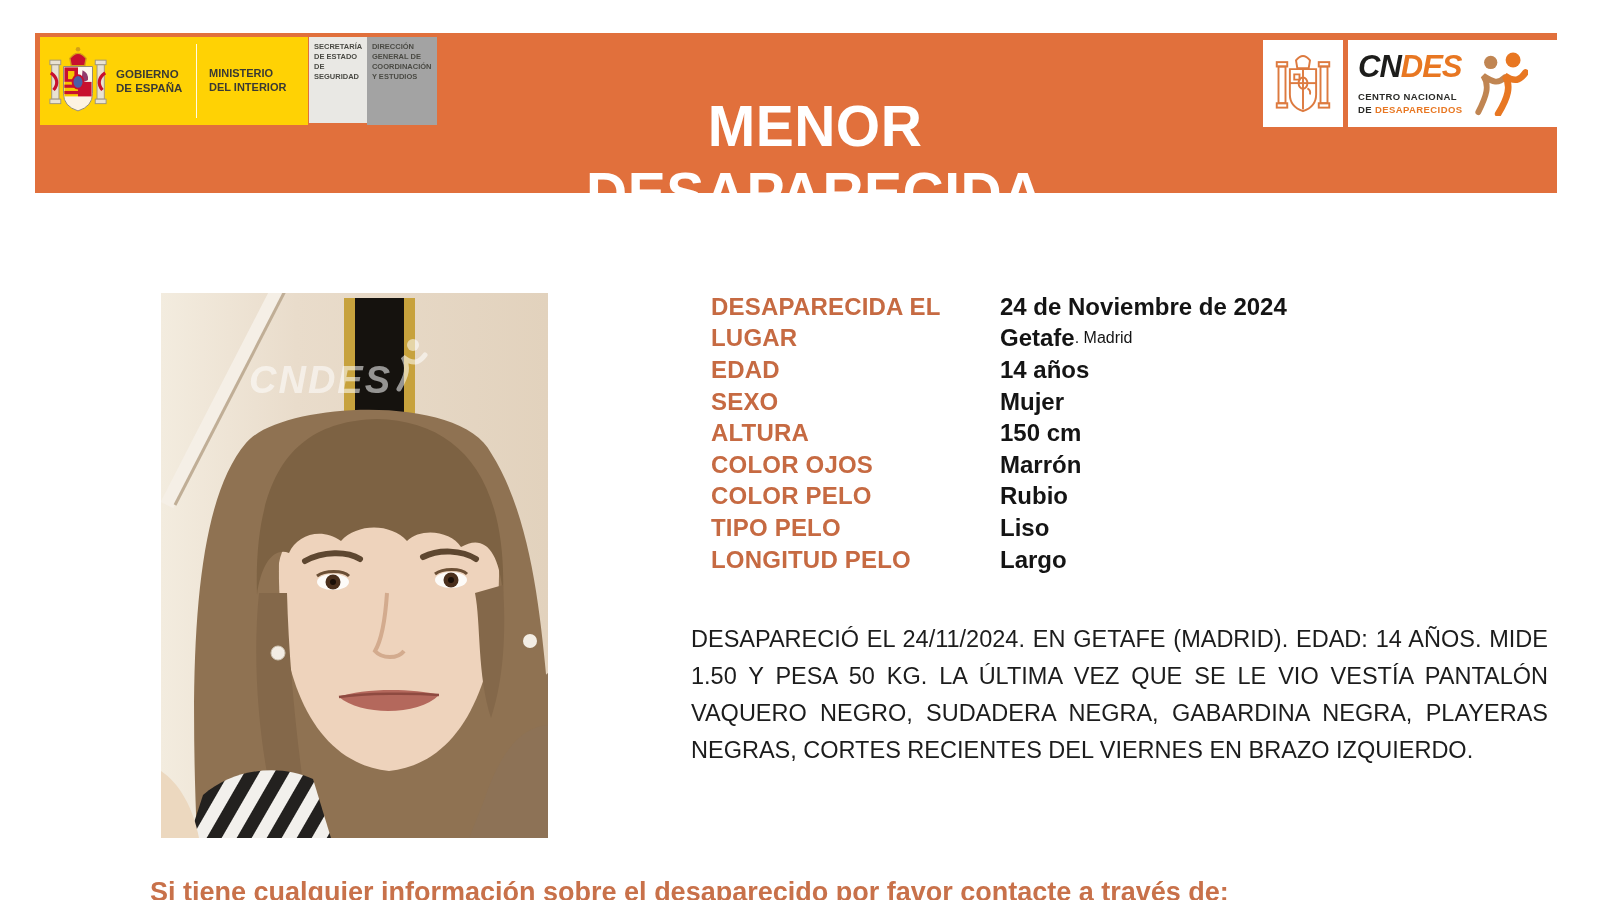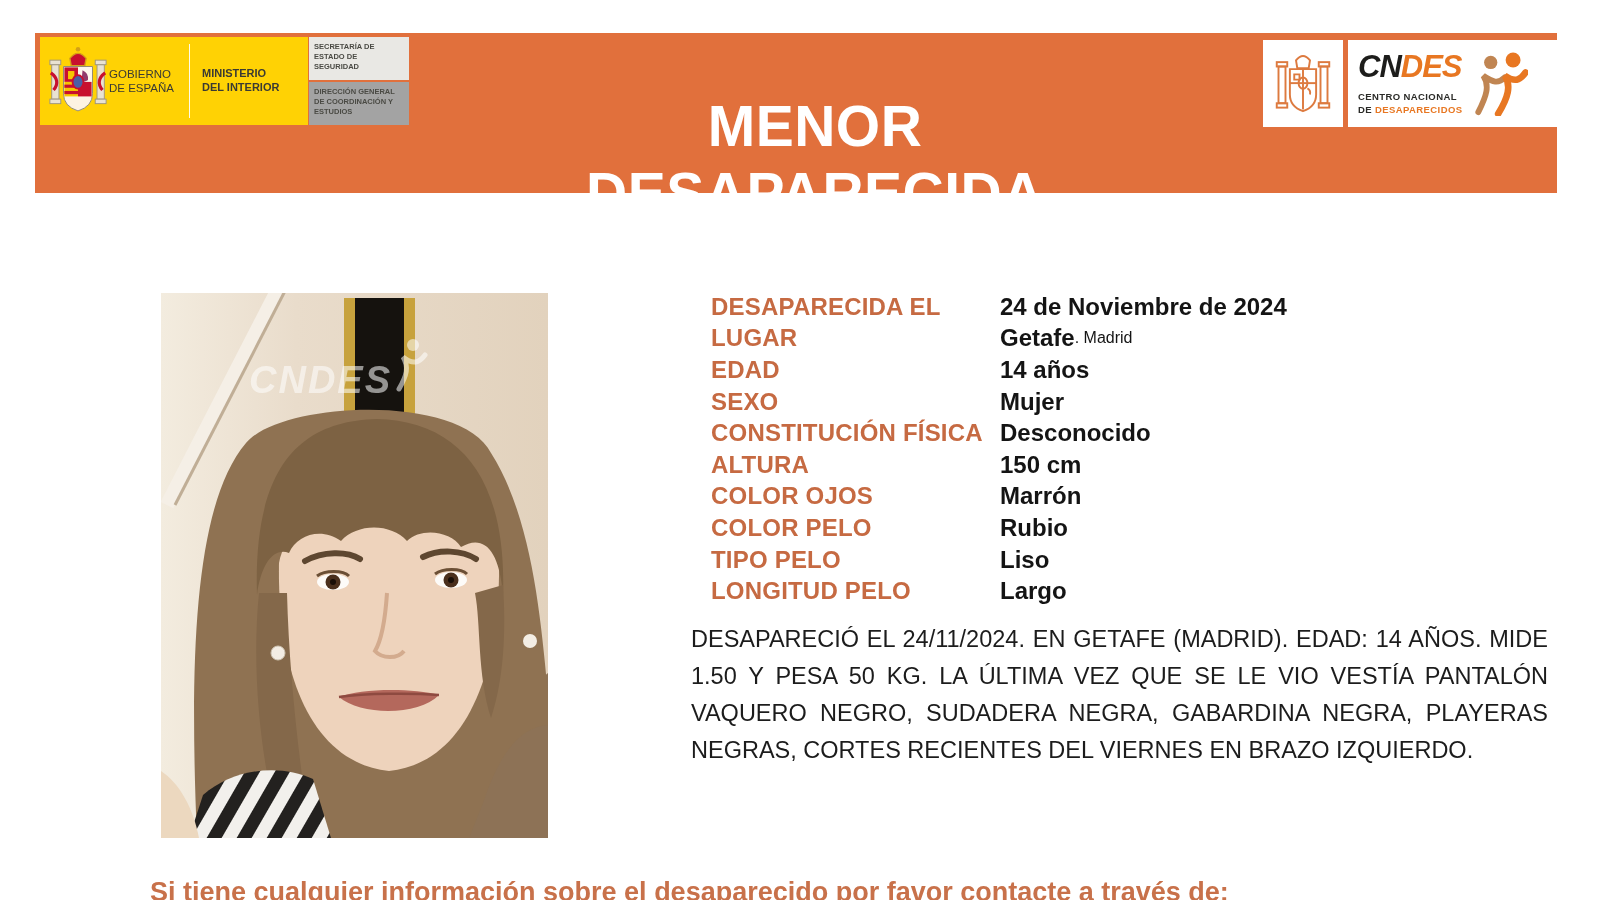--- a/index.html
+++ b/index.html
@@ -6,25 +6,25 @@
   html,body { background:#ffffff; }
   body { font-family:"Liberation Sans", sans-serif; }
   .page { position:relative; width:1600px; height:900px; overflow:hidden; background:#ffffff; }
 
   
   .banner { position:absolute; left:35px; top:33px; width:1522px; height:160px; background:#E1703C; }
 
   .gov-block { position:absolute; left:5px; top:4px; display:flex; }
   .yellow-box { width:268px; height:88px; background:#FFD204; display:flex; align-items:center; position:relative; }
   .crest-left { width:58px; height:74px; margin-left:9px; flex:none; }
-  .gov-text { font-size:11.5px; font-weight:normal; color:#3a3a34; line-height:1.25; margin-left:2px; width:78px; }
+  .gov-text { font-size:11.5px; font-weight:bold; color:#3a3a34; line-height:1.25; margin-left:9px; width:78px; }
   .gov-divider { width:1px; height:74px; background:#ffffff; opacity:.9; margin:0 0 0 2px; }
   .ministry-text { font-size:11px; font-weight:bold; color:#3a3a34; line-height:1.25; padding-left:12px; width:100px; }
 
-  .dept-box { width:100px; height:88px; margin-left:1px; display:flex; flex-direction:column; }
+  .dept-box { width:100px; height:88px; margin-left:1px; display:flex; flex-direction:row; }
   .dept-cell { flex:1; padding:5px 5px; font-size:7.5px; font-weight:bold; color:#4a4a44; line-height:1.35; }
   .dept-top { background:#e9e8e4; margin-bottom:2px; }
   .dept-bottom { background:#a3a3a3; }
 
   .banner-title { position:absolute; left:400px; top:12px; width:760px; text-align:center; color:#ffffff; font-weight:bold; font-size:57px; line-height:67px; letter-spacing:.5px;margin-top:48px; }
 
   .crest-box { position:absolute; left:1228px; top:7px; width:80px; height:87px; background:#ffffff; display:flex; align-items:center; justify-content:center; }
   .cndes-box { position:absolute; left:1313px; top:7px; width:209px; height:87px; background:#ffffff; display:flex; align-items:center; padding:4px 6px 4px 10px; }
   .cndes-textcol { display:flex; flex-direction:column; }
   .cndes-word { font-size:31px; font-weight:bold; font-style:italic; letter-spacing:-1px; line-height:1; color:#1d1d1b; }
@@ -213,25 +213,20 @@
       <span class="detail-label">EDAD</span>
       <span class="detail-value">14 años</span>
       <span class="detail-suffix"></span>
     </div>
     <div class="detail-row">
       <span class="detail-label">SEXO</span>
       <span class="detail-value">Mujer</span>
       <span class="detail-suffix"></span>
     </div>
     <div class="detail-row">
-      <span class="detail-label">CONSTITUCIÓN FÍSICA</span>
-      <span class="detail-value">Desconocido</span>
-      <span class="detail-suffix"></span>
-    </div>
-    <div class="detail-row">
       <span class="detail-label">ALTURA</span>
       <span class="detail-value">150 cm</span>
       <span class="detail-suffix"></span>
     </div>
     <div class="detail-row">
       <span class="detail-label">COLOR OJOS</span>
       <span class="detail-value">Marrón</span>
       <span class="detail-suffix"></span>
     </div>
     <div class="detail-row">

